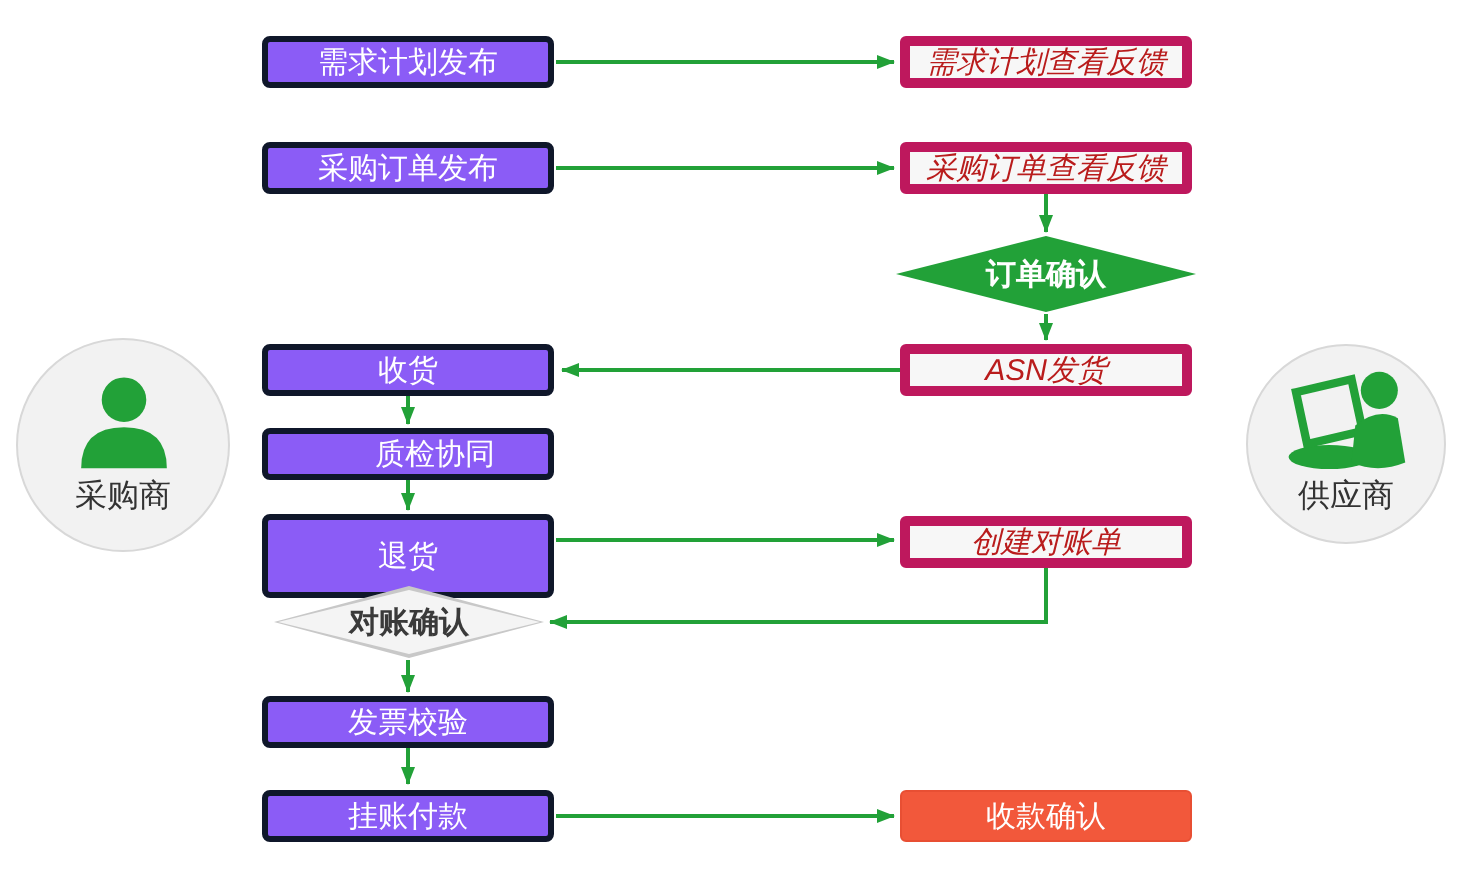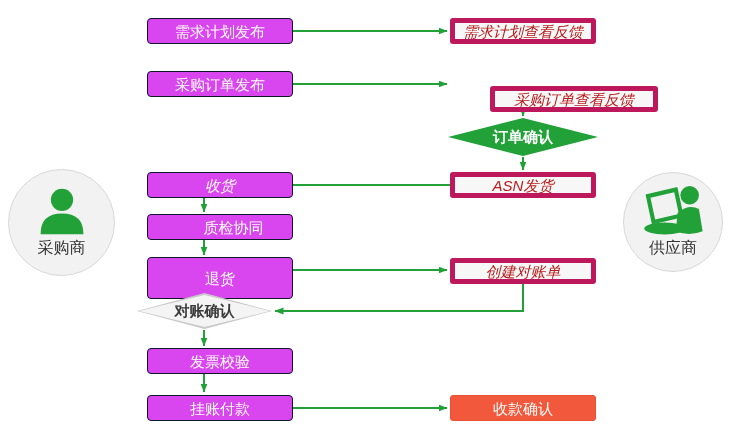--- a/index.html
+++ b/index.html
@@ -5,21 +5,21 @@
   html,body{margin:0;padding:0;background:#ffffff;}
   .canvas{
     position:relative;width:731px;height:436px;background:#ffffff;
     font-family:"Liberation Sans","DejaVu Sans",sans-serif;overflow:hidden;
   }
   svg.connectors{position:absolute;left:0;top:0;width:731px;height:436px;}
   .node{
     position:absolute;display:flex;align-items:center;justify-content:center;
     font-size:15px;box-sizing:border-box;line-height:1;white-space:nowrap;
   }
-  .proc{background:#d946ef;color:#ffffff;border:1px solid #0f172a;border-radius:4px;margin-left:16px;}
+  .proc{background:#8b5cf6;color:#ffffff;border:3px solid #0f172a;border-radius:4px;}
   .wbox{background:#f7f7f7;color:#b91c1c;border:5px solid #be185d;border-radius:3px;font-style:italic;}
   .redbox{background:#f2583b;color:#ffffff;border:1px solid #e84f33;border-radius:3px;}
   .dmd{
     position:absolute;display:flex;align-items:center;justify-content:center;
     font-size:15px;clip-path:polygon(50% 0,100% 50%,50% 100%,0 50%);
   }
   .dmd-green{background:#22a138;color:#ffffff;}
   .dmd-gray{background:#c8c8c8;color:#3a3a3a;}
   .dmd-gray .inner{
     position:absolute;left:2px;top:2px;right:2px;bottom:2px;background:#f4f4f4;
@@ -76,38 +76,38 @@
       <circle cx="51" cy="11" r="10" fill="#22a138"></circle>
       <path d="M38,30 Q50,20 61,26 L65,50 Q50,56 36,50 Z" fill="#22a138"></path>
     </svg>
     <span class="lbl">供应商</span>
   </div>
 
   <div class="node proc" style="left:131px;top:18px;width:146px;height:26px;">需求计划发布</div>
 
   <div class="node proc" style="left:131px;top:71px;width:146px;height:26px;text-align:center;">采购订单发布</div>
 
-  <div class="node proc" style="left:131px;top:172px;width:146px;height:26px;font-style:italic;">收货</div>
+  <div class="node proc" style="left:131px;top:172px;width:146px;height:26px;">收货</div>
 
   <div class="node proc" style="left:131px;top:214px;width:146px;height:26px;padding-left:27px;">质检协同</div>
 
   <div class="node proc" style="left:131px;top:257px;width:146px;height:42px;">退货</div>
 
   <div class="dmd dmd-gray" style="left:137px;top:293px;width:135px;height:36px;">
     <div class="inner"></div>
     <span>对账确认</span>
   </div>
 
   <div class="node proc" style="left:131px;top:348px;width:146px;height:26px;">发票校验</div>
 
   <div class="node proc" style="left:131px;top:395px;width:146px;height:26px;">挂账付款</div>
 
   <div class="node wbox" style="left:450px;top:18px;width:146px;height:26px;">需求计划查看反馈</div>
 
-  <div class="node wbox" style="left:450px;top:86px;width:168px;height:26px;margin-left:40px;">采购订单查看反馈</div>
+  <div class="node wbox" style="left:450px;top:71px;width:146px;height:26px;">采购订单查看反馈</div>
 
   <div class="dmd dmd-green" style="left:448px;top:118px;width:150px;height:38px;">
     <span>订单确认</span>
   </div>
 
   <div class="node wbox" style="left:450px;top:172px;width:146px;height:26px;">ASN发货</div>
 
   <div class="node wbox" style="left:450px;top:258px;width:146px;height:26px;">创建对账单</div>
 
   <div class="node redbox" style="left:450px;top:395px;width:146px;height:26px;">收款确认</div>

